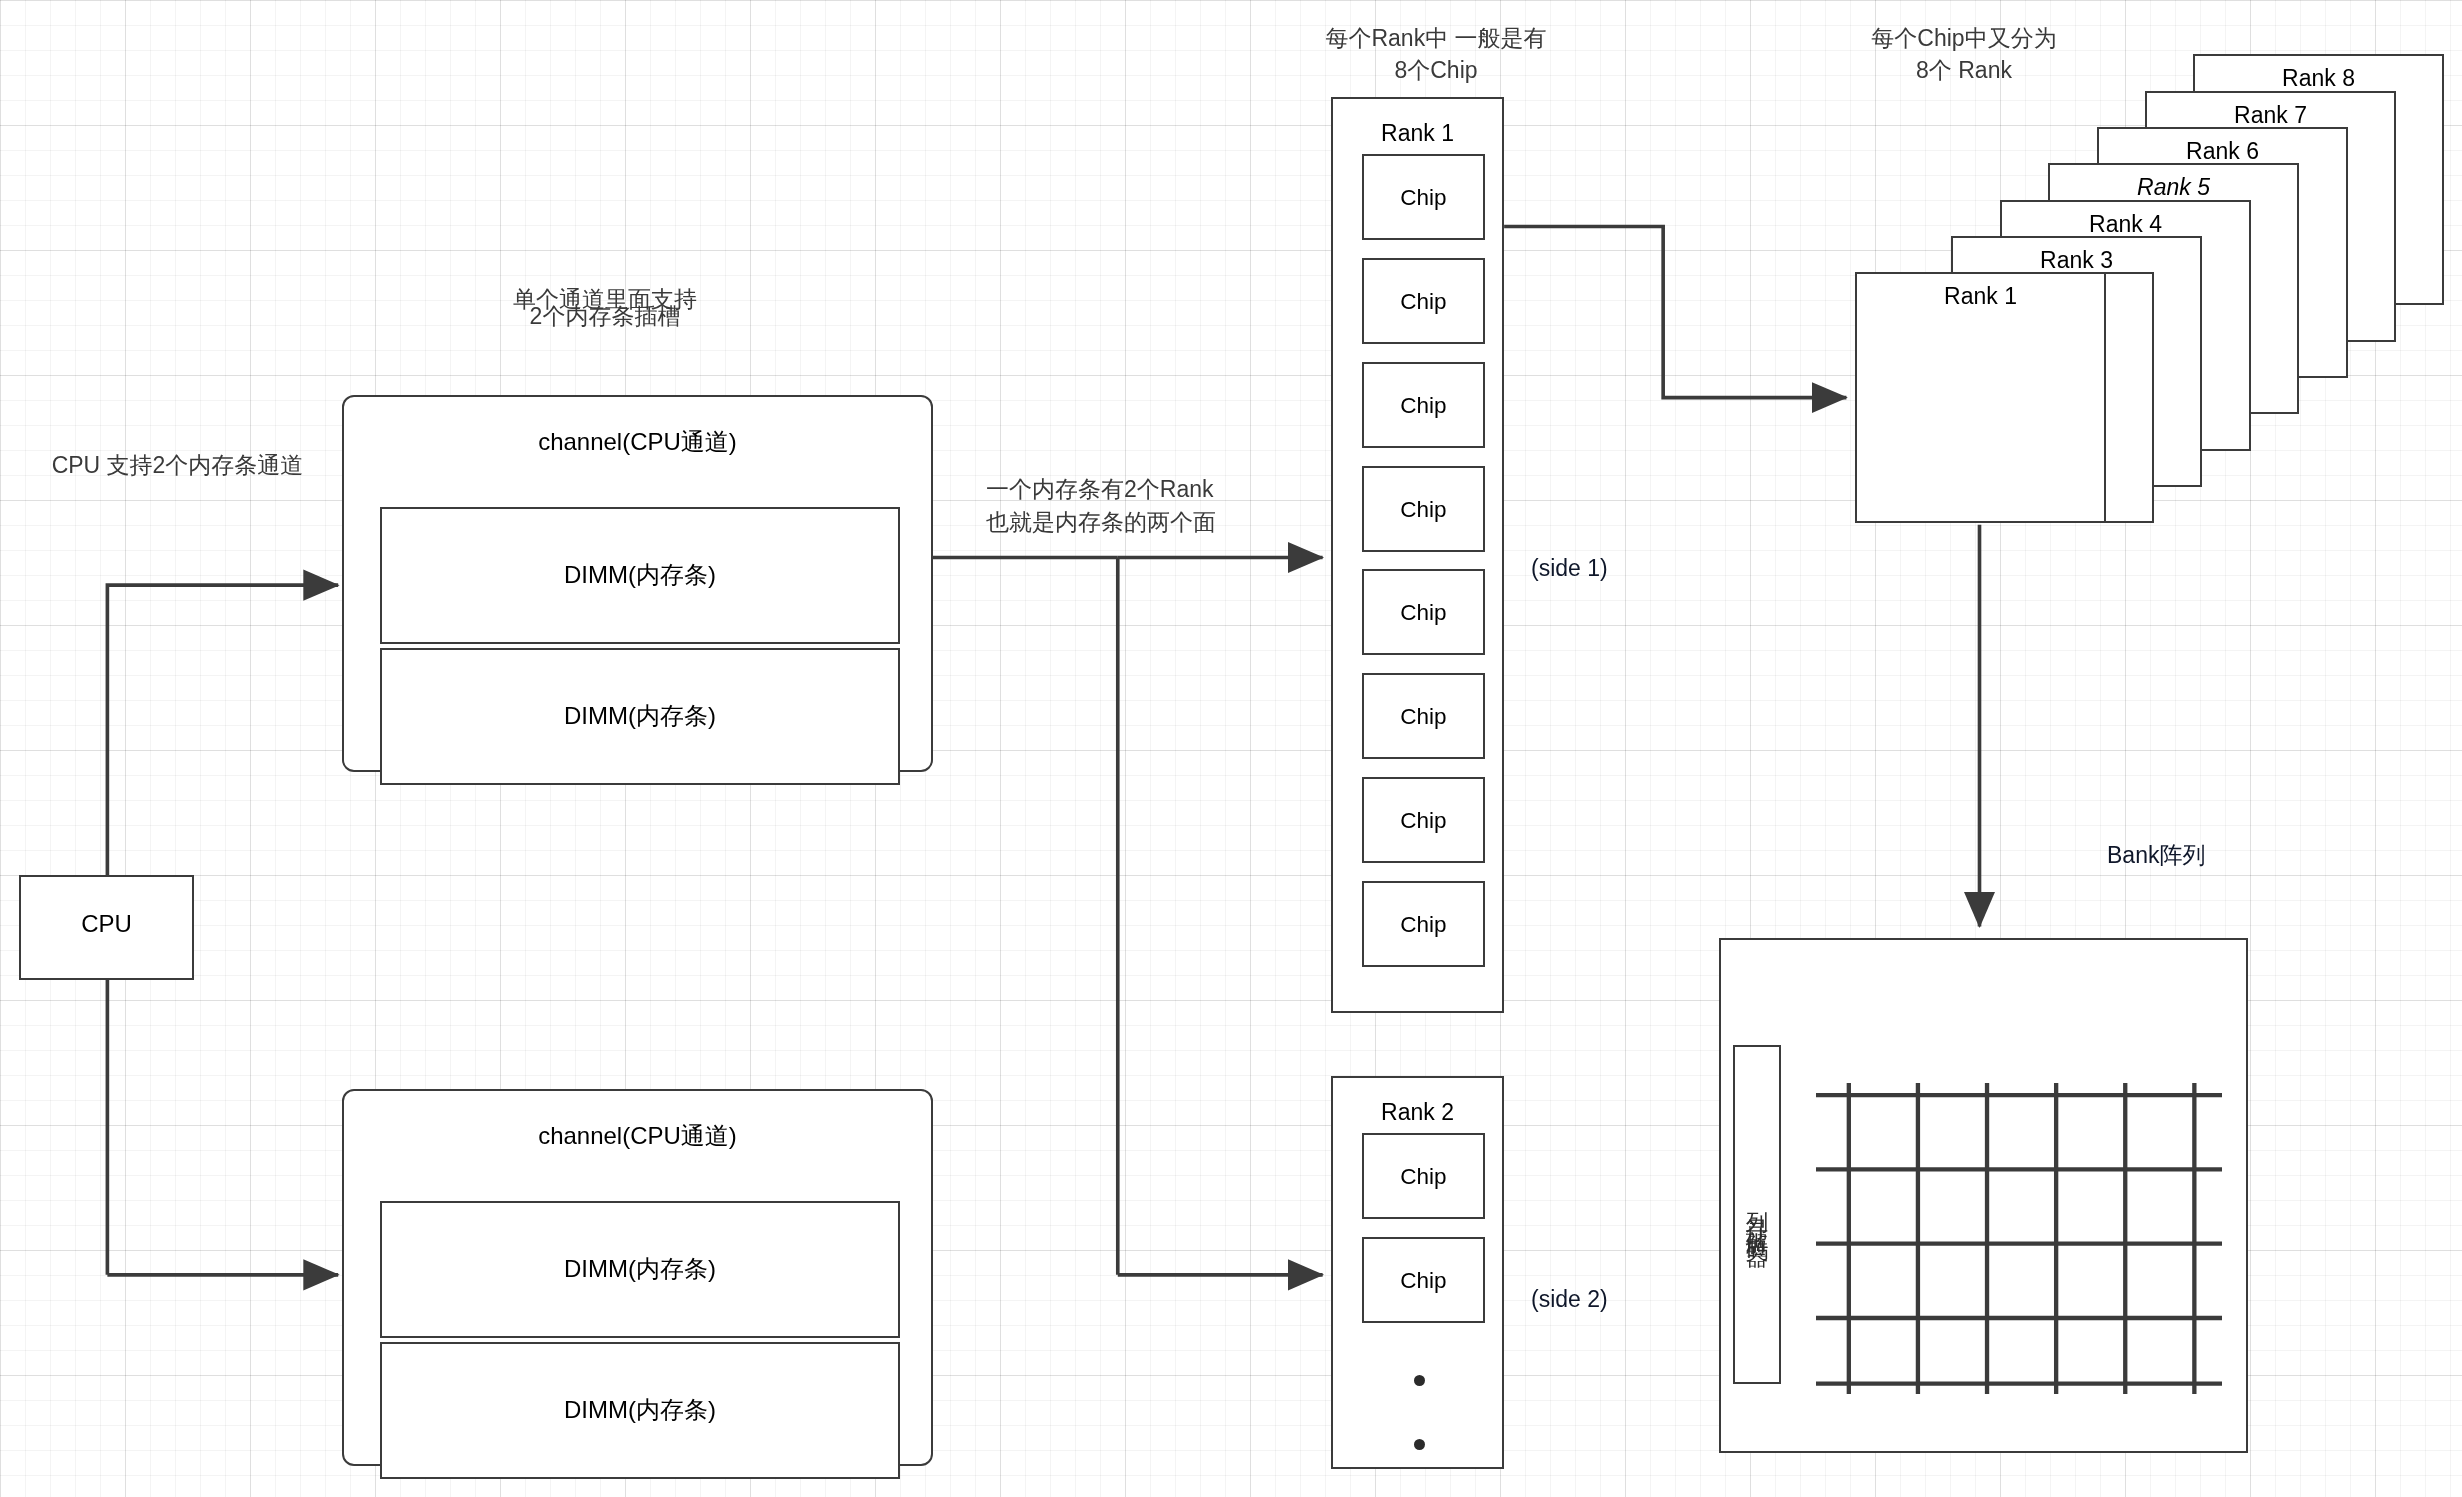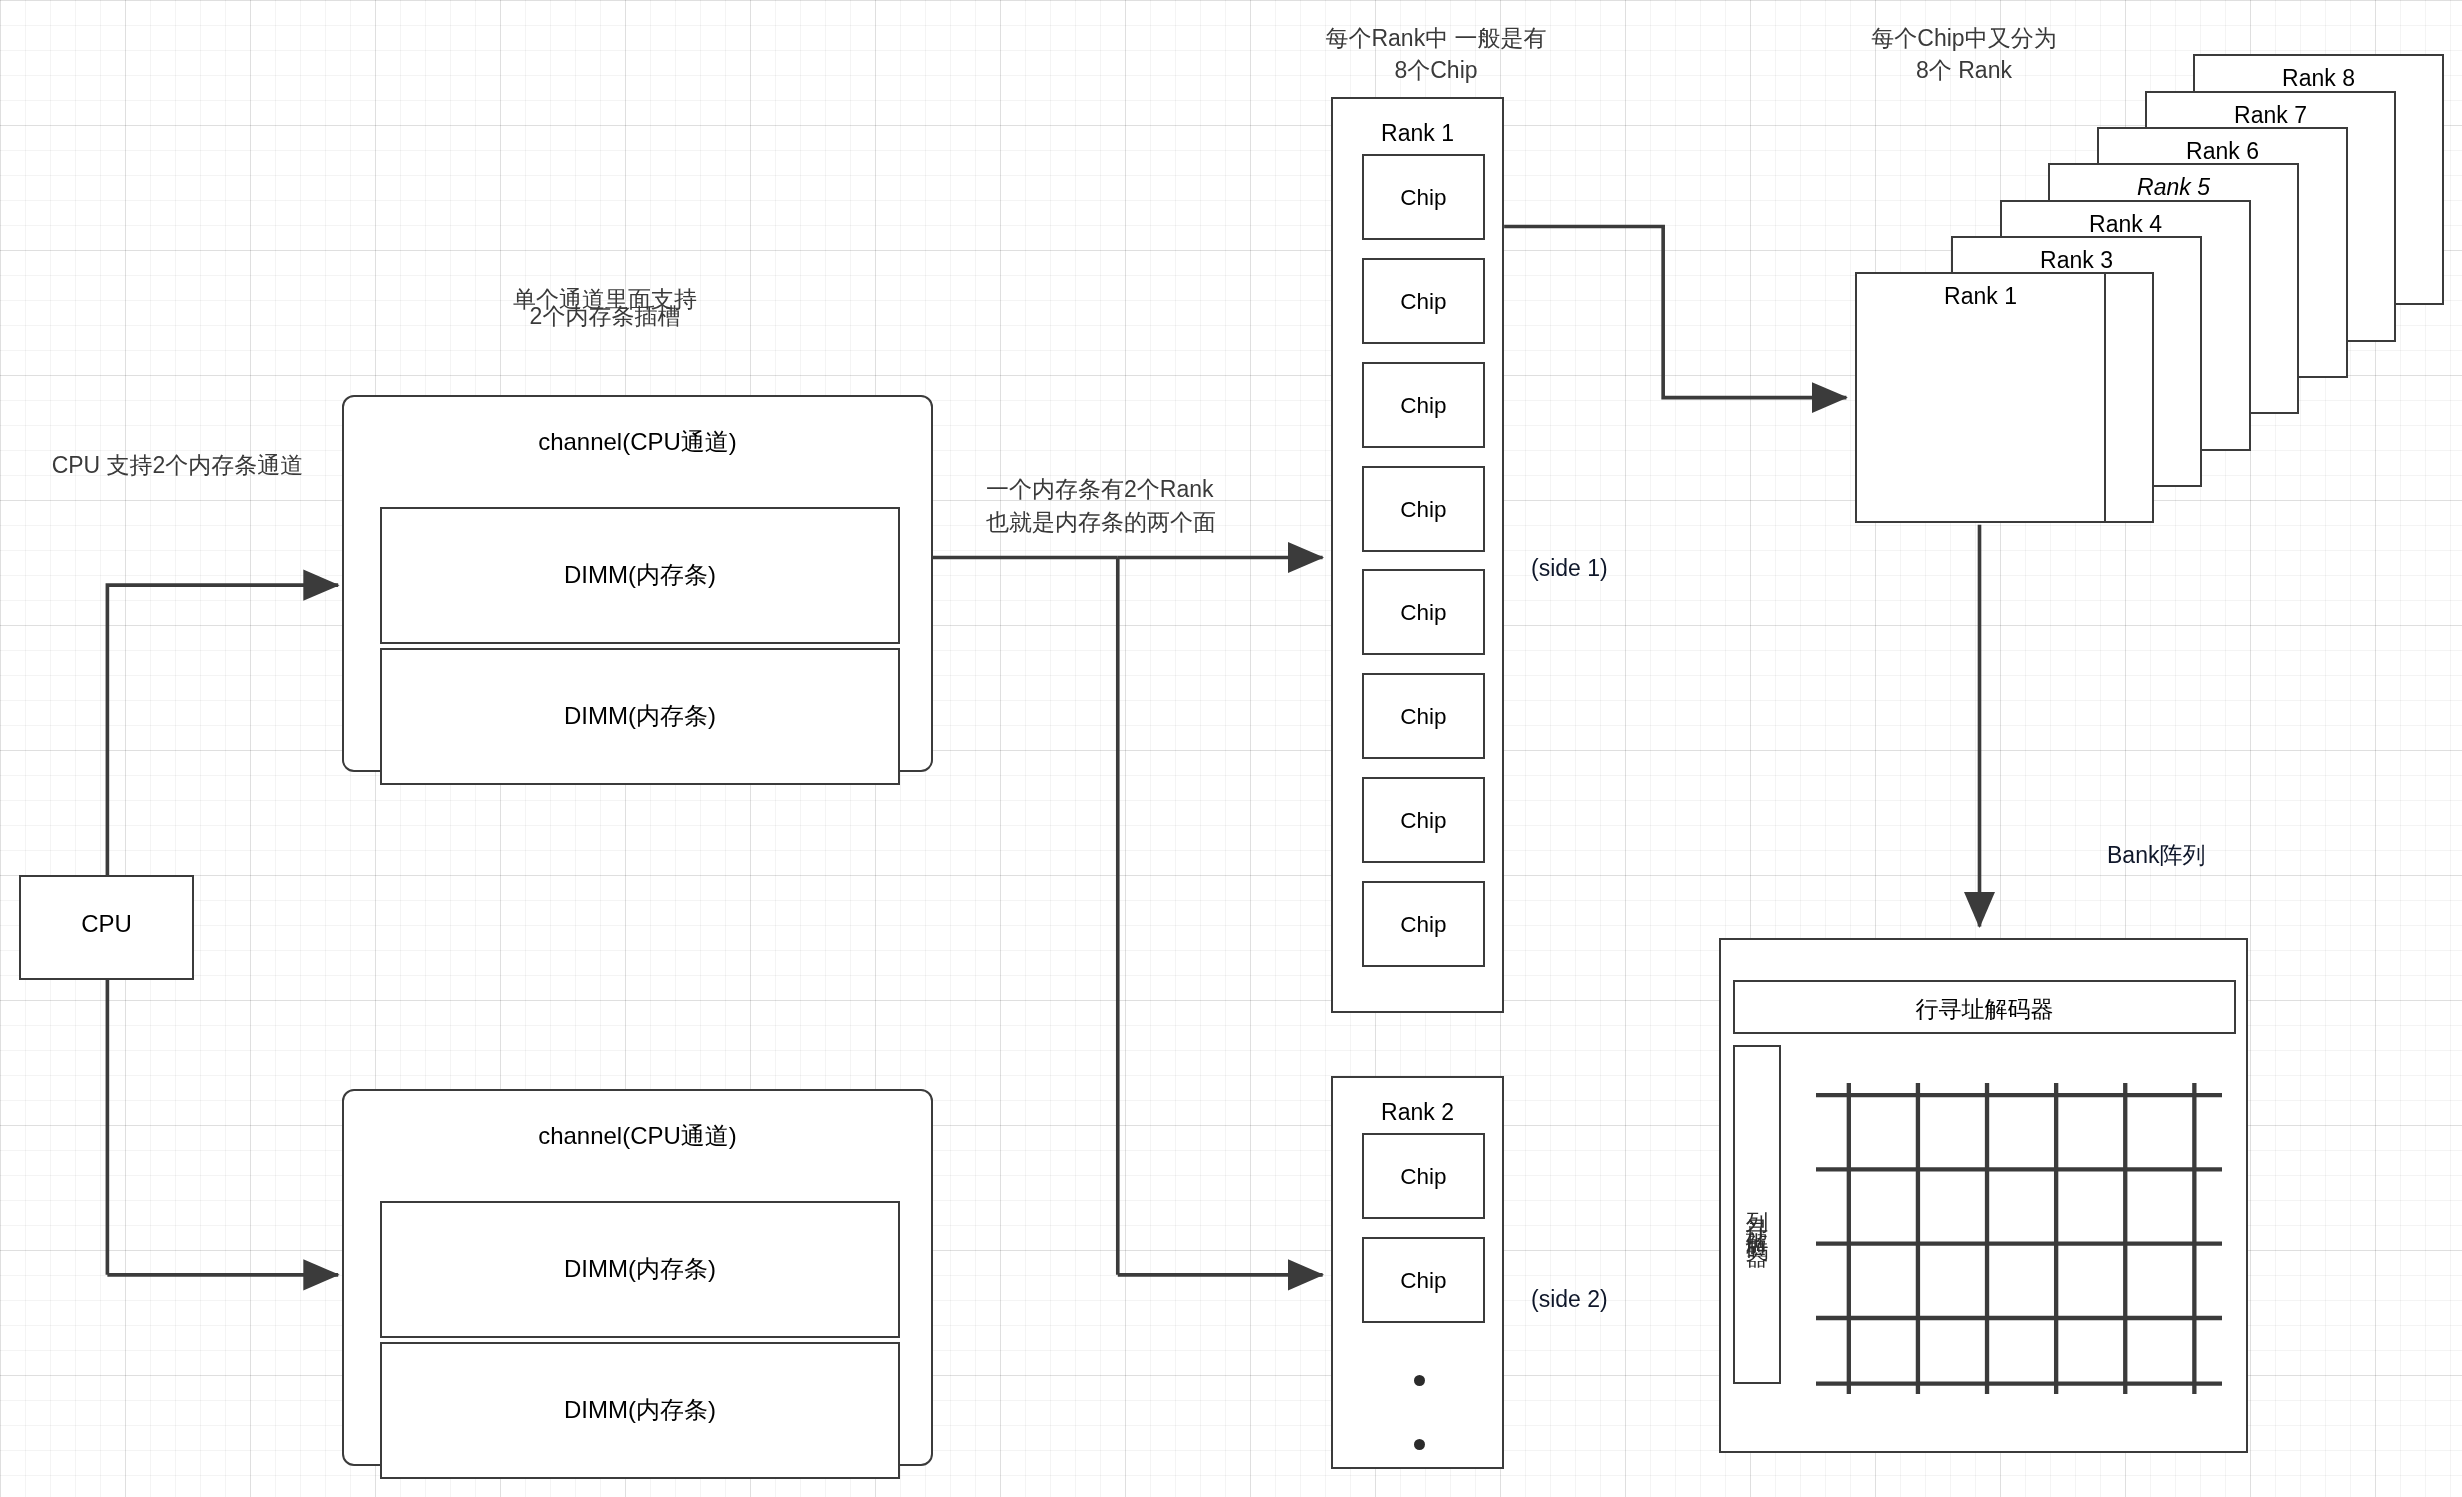--- a/index.html
+++ b/index.html
@@ -162,23 +162,20 @@
   <div class="ttl" style="top:8.6px;font-size:23px;">Rank 3</div>
 </div>
 <div class="node" style="left:1903px;top:272px;width:251px;height:251px;z-index:7;">
   <div class="ttl" style="top:8.6px;font-size:23px;">Rank 2</div>
 </div>
 <div class="node" style="left:1855px;top:272px;width:251px;height:251px;z-index:8;">
   <div class="ttl" style="top:8.6px;font-size:23px;">Rank 1</div>
 </div>
 
 <div class="node" style="left:1719px;top:938px;width:529px;height:515px;border-width:2.6px;">
-  <div class="node" style="left:12px;top:40px;width:503px;height:54px;">
-    <div class="ttl" style="top:12px;font-size:23px;">行寻址解码器</div>
-  </div>
   <div class="node" style="left:12px;top:105px;width:48px;height:339px;">
     <div style="position:absolute;left:0;top:0;width:100%;height:100%;display:flex;align-items:center;justify-content:center;">
       <span class="vtext" style="font-size:22.5px;color:#2b2b2b;">列寻址解码器</span>
     </div>
   </div>
 
   <svg style="position:absolute;left:95px;top:143px;width:406px;height:311px;" viewBox="0 0 470 360">
     <g stroke="#3b3b3b" stroke-width="5" fill="none">
       <line x1="0" y1="14" x2="470" y2="14"></line>
       <line x1="0" y1="100" x2="470" y2="100"></line>

